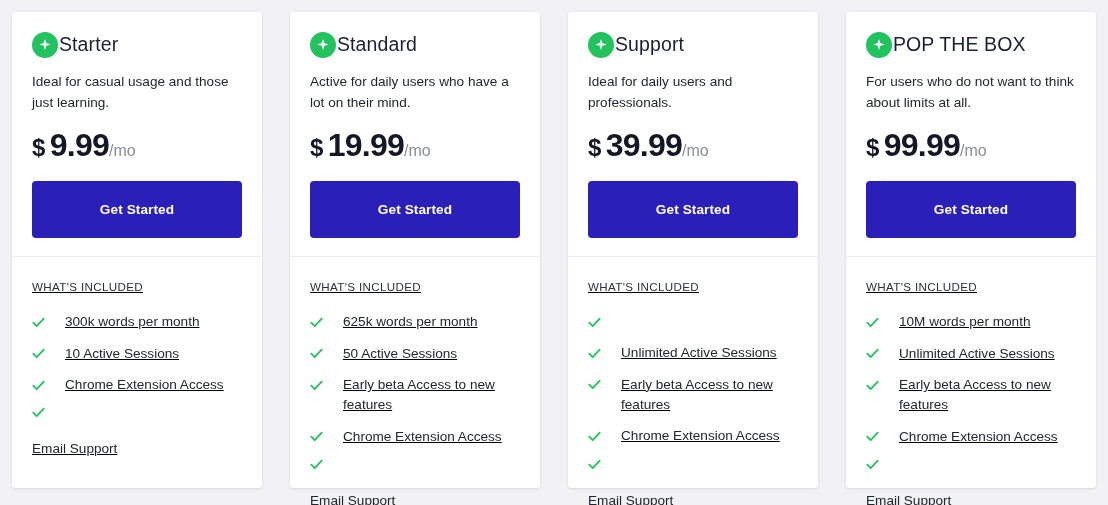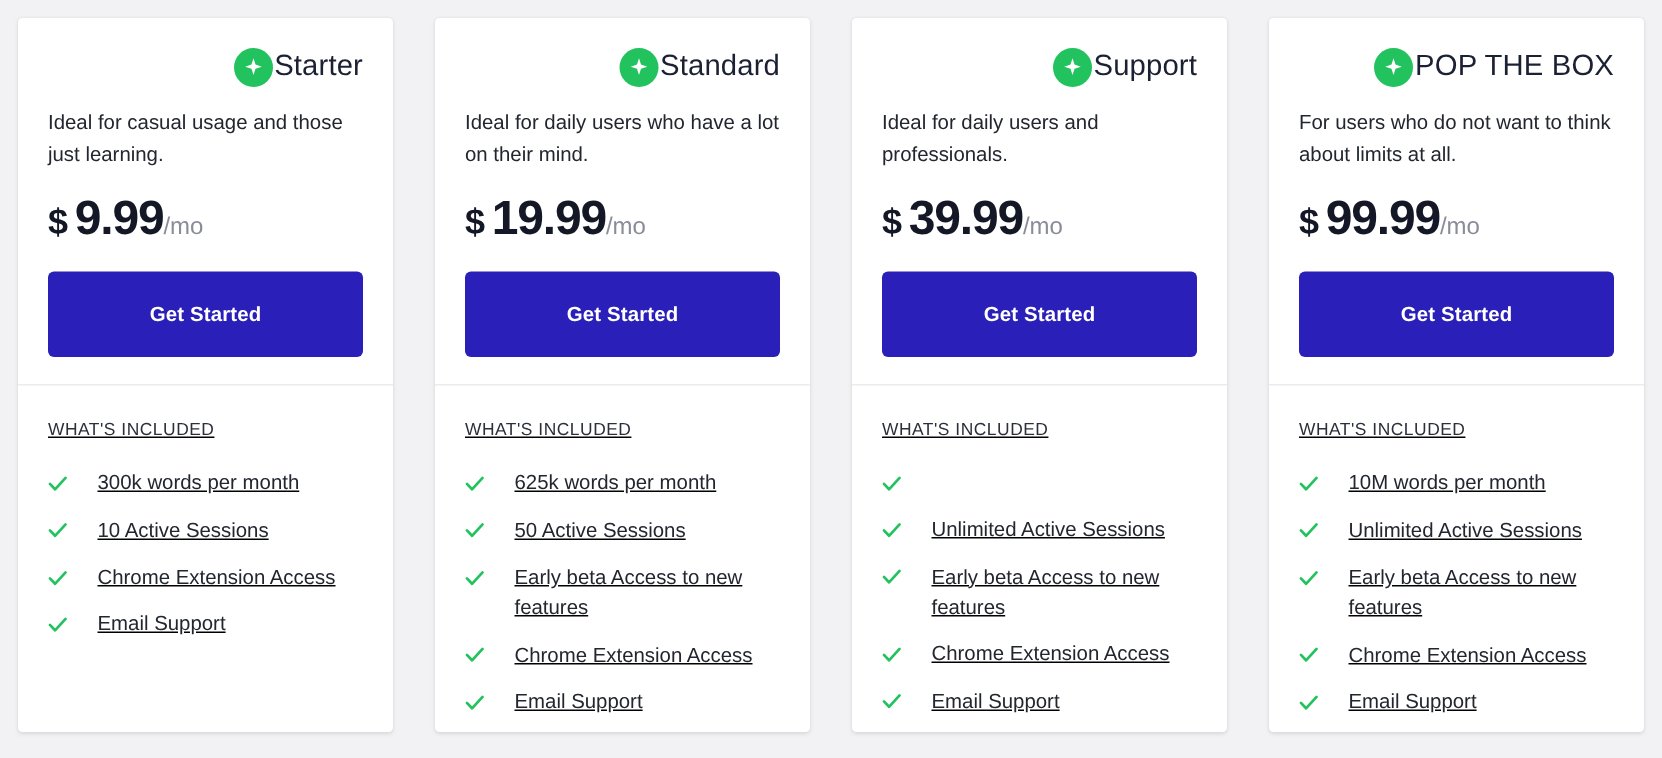--- a/index.html
+++ b/index.html
@@ -40,21 +40,20 @@
     padding: 20px 20px 0 20px;
     border-bottom: 1px solid #ececee;
     padding-bottom: 14px;
   }
 
   .plan-head {
     display: flex;
     align-items: center;
     gap: 1px;
     margin-bottom: 14px;
-    justify-content: flex-end;
   }
 
   .plan-badge {
     width: 26px;
     height: 26px;
     border-radius: 50%;
     background: #22c35e;
     flex: 0 0 26px;
     display: flex;
     align-items: center;
@@ -142,21 +141,21 @@
 
   .feature-item {
     display: flex;
     align-items: flex-start;
     gap: 20px;
     margin-bottom: 11px;
     font-size: 13.6px;
     line-height: 1.5;
     color: #22262f;
   }
-  .feature-item:last-child { margin-bottom: 0; }
+  .feature-item:last-child { margin-bottom: 0; flex-direction: column; }
 
   .check-icon {
     flex: 0 0 13px;
     width: 13px;
     height: 20px;
     display: flex;
     align-items: center;
     justify-content: center;
   }
   .check-icon svg { display: block; }
@@ -228,21 +227,21 @@
   <section class="plan-card">
     <div class="card-top">
       <div class="plan-head">
         <span class="plan-badge">
           <svg width="14" height="14" viewBox="0 0 24 24">
               <path fill="#ffffff" d="M12 1.5l2.3 7.2L21.5 11l-7.2 2.3L12 20.5l-2.3-7.2L2.5 11l7.2-2.3z"></path>
             </svg>
         </span>
         <h2 class="plan-name">Standard</h2>
       </div>
-      <p class="plan-desc">Ideal for daily users who have a lot on their mind.</p>
+      <p class="plan-desc">Active for daily users who have a lot on their mind.</p>
       <div class="plan-price">
         <span class="price-currency">$</span>
         <span class="price-amount">19.99</span>
         <span class="price-period">/mo</span>
       </div>
       <button class="cta-button">Get Started</button>
     </div>
     <div class="card-bottom">
       <div class="included-label">WHAT'S INCLUDED</div>
       <ul class="feature-list">

